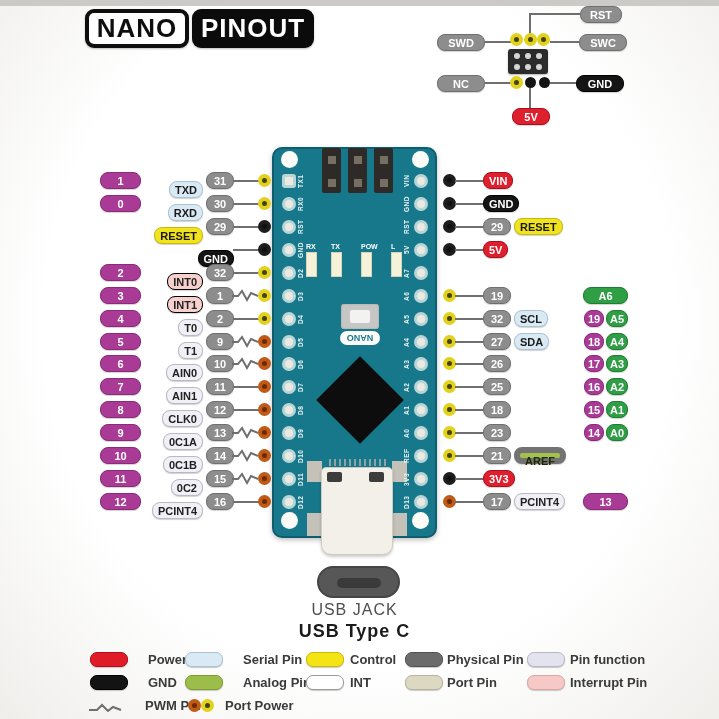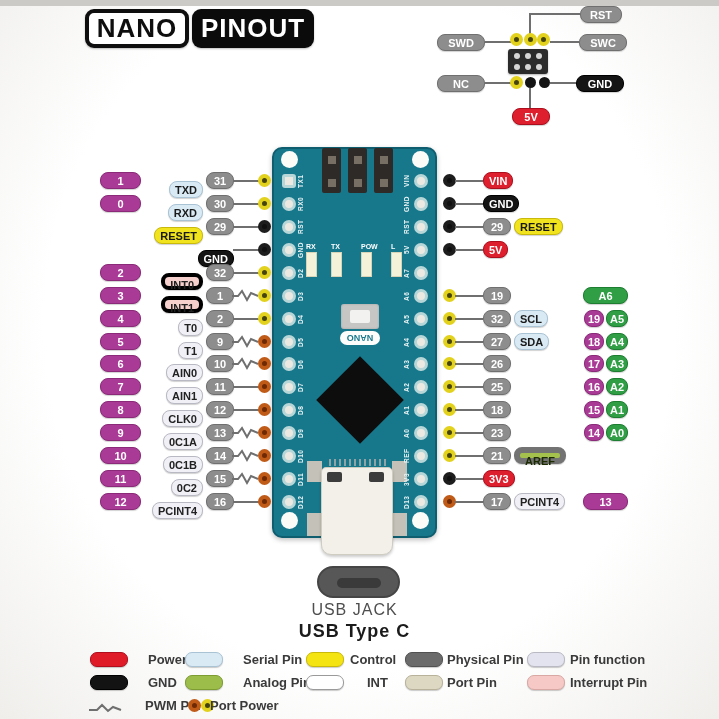--- a/index.html
+++ b/index.html
@@ -22,21 +22,21 @@
   
   .badge{position:absolute;height:17px;line-height:16px;border-radius:8px;font-weight:bold;
          font-size:11px;text-align:center;box-sizing:border-box;padding:0 5px;white-space:nowrap;
          box-shadow:0 1px 1px rgba(0,0,0,.18);}
   .b-gray{background:#8d8d8d;color:#fff;border:1px solid #6f6f6f;}
   .b-magenta{background:#a93a95;color:#fff;border:1px solid #8a2a78;}
   .b-serial{background:#d9eaf5;color:#1a1a1a;border:1px solid #a9c3d4;}
   .b-control{background:#f2e31f;color:#1a1a1a;border:1px solid #c9b90a;}
   .b-gnd{background:#141414;color:#fff;border:1px solid #000;}
   .b-power{background:#dd1f2e;color:#fff;border:1px solid #ad0e1d;}
-  .b-interrupt{background:#f6d0cd;color:#222;border:4px solid #000000;}
+  .b-interrupt{background:#f6d0cd;color:#222;border:1px solid #000000;}
   .b-fn{background:#f0f0f6;color:#222;border:1px solid #b9b9c4;}
   .b-aref{background:#a4c14d;color:#1c2b00;border:6px solid #737373;}
   .b-analog{background:#2f9e45;color:#fff;border:1px solid #1d7d31;}
 
   
   .wire{position:absolute;height:2px;background:#6f6f6f;}
   .wave{position:absolute;}
   .pad{position:absolute;width:13px;height:13px;border-radius:50%;box-sizing:border-box;}
   .pad-yellow{background:#45430f;border:4px solid #e2d11d;}
   .pad-orange{background:#6e2a05;border:4px solid #c05a17;}
@@ -484,25 +484,25 @@
     <span class="lg-label" style="left: 350px; top: 652px;">Control</span>
     <span class="lg-swatch sw-physical" style="left: 405px; top: 652px;"></span>
     <span class="lg-label" style="left: 447px; top: 652px;">Physical Pin</span>
     <span class="lg-swatch sw-pinfunction" style="left: 527px; top: 652px;"></span>
     <span class="lg-label" style="left: 570px; top: 652px;">Pin function</span>
     <span class="lg-swatch sw-gnd" style="left: 90px; top: 675px;"></span>
     <span class="lg-label" style="left: 148px; top: 675px;">GND</span>
     <span class="lg-swatch sw-analog" style="left: 185px; top: 675px;"></span>
     <span class="lg-label" style="left: 243px; top: 675px;">Analog Pin</span>
     <span class="lg-swatch sw-int" style="left: 306px; top: 675px;"></span>
-    <span class="lg-label" style="left: 350px; top: 675px; margin-left: 17px;">INT</span>
+    <span class="lg-label" style="left: 350px; top: 675px;">INT</span>
     <span class="lg-swatch sw-portpin" style="left: 405px; top: 675px;"></span>
     <span class="lg-label" style="left: 447px; top: 675px;">Port Pin</span>
     <span class="lg-swatch sw-interrupt" style="left: 527px; top: 675px;"></span>
     <span class="lg-label" style="left: 570px; top: 675px;">Interrupt Pin</span>
     <span class="abs" style="left: 88px; top: 700px;"><svg width="34" height="12" viewBox="0 0 34 12">
         <polyline points="1,8 9,8 14,3 20,9 25,5 33,8" fill="none" stroke="#6f6f6f" stroke-width="2"></polyline>
       </svg></span>
     <span class="lg-label" style="left: 145px; top: 698px;">PWM Pin</span>
     <span class="pad pad-orange" style="left: 188px; top: 699px;"></span>
     <span class="pad pad-yellow" style="left: 201px; top: 699px;"></span>
-    <span class="lg-label" style="left: 210px; top: 698px;">Port Power</span>
+    <span class="lg-label" style="left: 225px; top: 698px;">Port Power</span>
   </div>
 
 </body></html>

